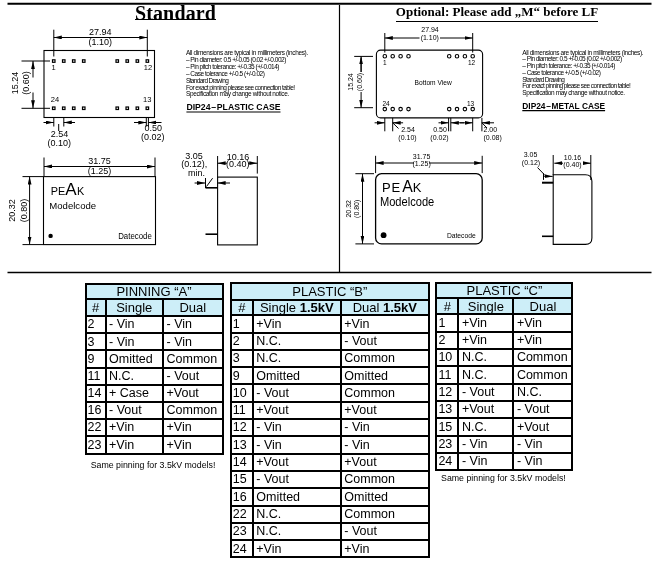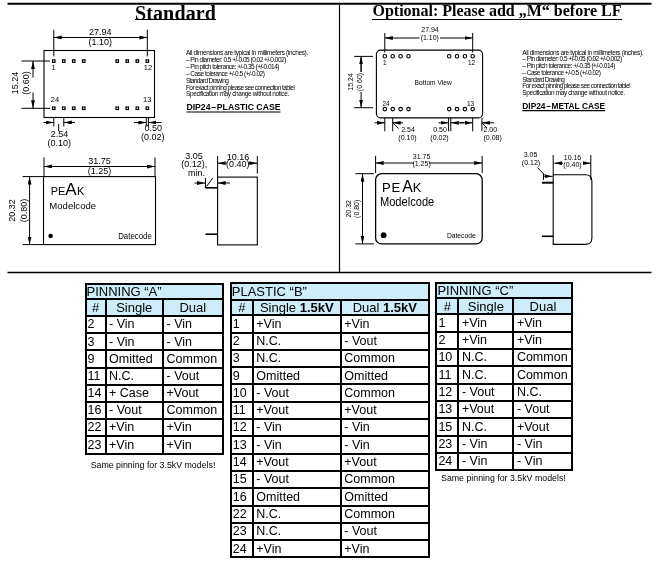--- a/index.html
+++ b/index.html
@@ -3,28 +3,28 @@
 <meta charset="utf-8">
 <style>
 html,body{margin:0;padding:0;background:#fff}
 body{width:657px;height:561px;position:relative;font-family:"Liberation Sans",sans-serif;color:#000}
 .hd{position:absolute;top:2px;text-align:center}
 .hd span{font-family:"Liberation Serif",serif;font-weight:bold;display:inline-block;height:17.3px;border-bottom:1.6px solid #000}
 table.pin{position:absolute;border-collapse:collapse;table-layout:fixed;font-size:12.5px;line-height:1}
 table.pin td{border:2px solid #000;padding:0;white-space:nowrap;overflow:hidden;vertical-align:middle}
 table.pin td.v{padding-left:2.5px;text-align:left}
 table.pin td.n{padding-left:1px;text-align:left}
-table.pin tr.h1 td{background:#cdeef8;font-size:13px}
+table.pin tr.h1 td{background:#cdeef8;text-align:center;font-size:13px}
 table.pin tr.h2 td{background:#cdeef8;text-align:center;font-size:13px}
 .cap{position:absolute;font-size:8.8px;text-align:center}
 </style>
 </head>
 <body>
 <div class="hd" style="left:6px;width:339px"><span style="font-size:20px;letter-spacing:0.15px">Standard</span></div>
-<div class="hd" style="left:341px;width:312px"><span style="font-size:16px">Optional: Please add „M“ before LF</span></div>
+<div class="hd" style="left:341px;width:312px"><span style="font-size:13px">Optional: Please add „M“ before LF</span></div>
 <svg width="657" height="274" style="position:absolute;left:0;top:0" fill="none" stroke="none">
 <defs>
 <marker id="ma" markerWidth="10" markerHeight="8" refX="8" refY="1.9" orient="auto-start-reverse" markerUnits="userSpaceOnUse">
 <path d="M8,1.9 L0,0 L0,3.8 z" fill="#000" stroke="none"></path>
 </marker>
 </defs>
 <g stroke="#000" stroke-width="1.2">
 <line x1="7.5" y1="3.8" x2="651.5" y2="3.8" stroke-width="1.9"></line>
 <line x1="339.5" y1="5" x2="339.5" y2="272"></line>
 <line x1="7.5" y1="272.5" x2="651.5" y2="272.5" stroke-width="1.4"></line>
@@ -449,21 +449,21 @@
 </tbody>
   </table>
 <table class="pin" style="left:435.4px;top:282.3px;width:136px">
 <colgroup>
       <col style="width:22px">
       <col style="width:55px">
       <col style="width:59px">
     </colgroup>
 <tbody>
       <tr class="h1">
-        <td colspan="3" style="height:11.5px">PINNING “C”</td>
+        <td colspan="3" style="height:11.5px">PLASTIC “C”</td>
       </tr>
 <tr class="h2">
         <td style="height:14.2px">#</td>
         <td>Single</td>
         <td>Dual</td>
       </tr>
 <tr>
         <td class="n" style="height:15.3px">1</td>
         <td class="v">+Vin</td>
         <td class="v">+Vin</td>

